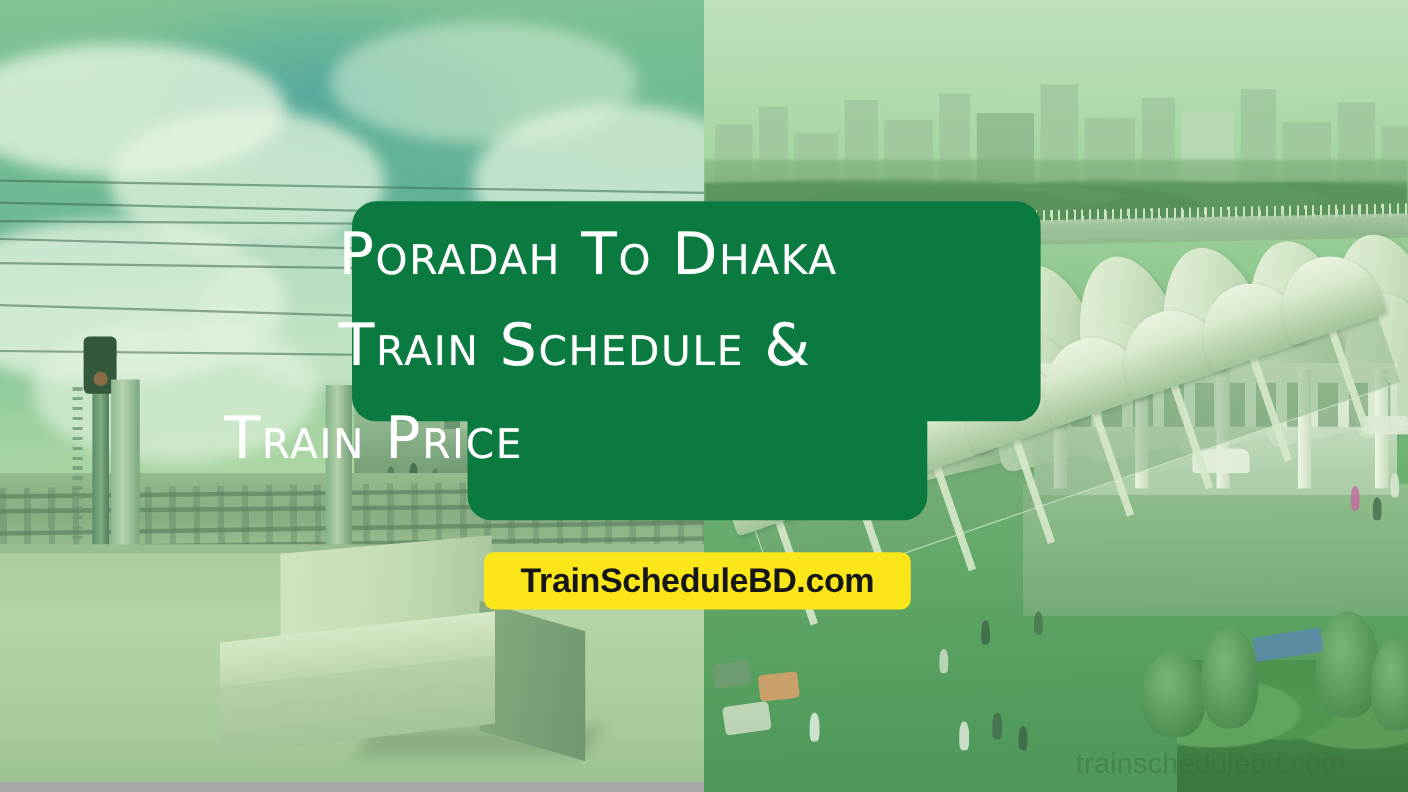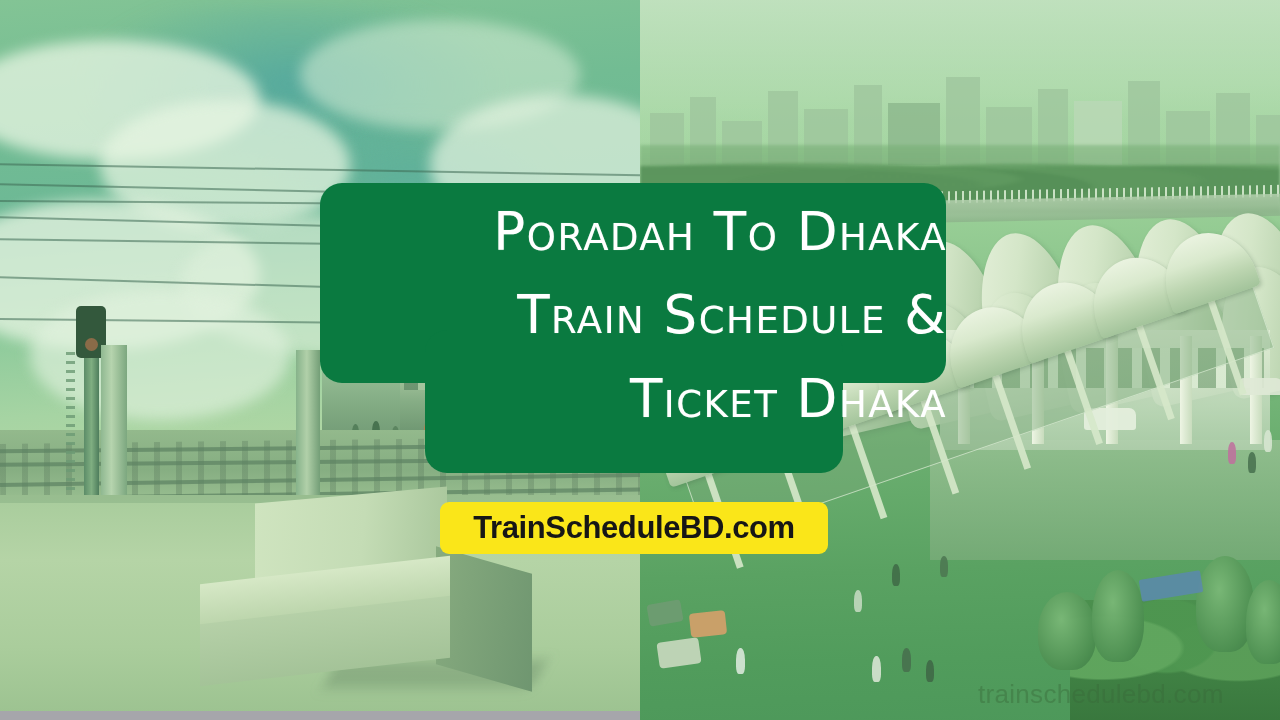--- a/index.html
+++ b/index.html
@@ -316,37 +316,37 @@
   .title-panel { position:absolute; left:0; top:0; width:1280px; height:720px; pointer-events:none; }
   .panel-top {
     position:absolute; left:320px; top:183px; width:626px; height:200px;
     background:#0a7a40; border-radius:22px;
   }
   .panel-bottom {
     position:absolute; left:425px; top:330px; width:418px; height:143px;
     background:#0a7a40; border-radius:22px;
   }
   .title-lines {
-    position:absolute; left:321px; top:183px; width:626px; height:292px;
-    display:flex; flex-direction:column; align-items:flex-end;
+    position:absolute; left:308px; top:183px; width:626px; height:292px;
+    display:flex; flex-direction:column; align-items:flex-start;
     justify-content:flex-start; pointer-events:auto;
   }
   .title-line {
     color:#ffffff;
     font-family:"DejaVu Sans", sans-serif;
     font-variant:small-caps;
     font-weight:400;
     font-size:53px;
     line-height:1;
     letter-spacing:1.5px;
     white-space:nowrap;
     text-shadow:0 0 1px rgba(255,255,255,.45);
   }
   .tl1 { margin-top:22px; }
-  .tl2 { margin-top:30px;margin-left:27px; }
+  .tl2 { margin-top:30px; }
   .tl3 { margin-top:31px; margin-left:-104px; }
 
   
   .domain-badge {
     position:absolute; left:440px; top:502px; width:388px; height:52px;
     background:#fae619; border-radius:9px;
     display:flex; align-items:center; justify-content:center;
   }
   .domain-text {
     color:#161616;
@@ -530,21 +530,21 @@
     <div class="person" style="left:608px;top:452px;width:8px;height:21px;background:#47704d;"></div>
     <div class="person" style="left:624px;top:430px;width:8px;height:22px;background:#d8e6d2;"></div>
   </div>
 
   <div class="title-panel">
     <div class="panel-top"></div>
     <div class="panel-bottom"></div>
     <div class="title-lines">
       <div class="title-line tl1">Poradah To Dhaka</div>
       <div class="title-line tl2">Train Schedule &amp;</div>
-      <div class="title-line tl3">Ticket Dhaka</div>
+      <div class="title-line tl3">Train Price</div>
     </div>
   </div>
 
   <div class="domain-badge">
     <span class="domain-text">TrainScheduleBD.com</span>
   </div>
 
   <div class="watermark">trainschedulebd.com</div>
 
 </div>

